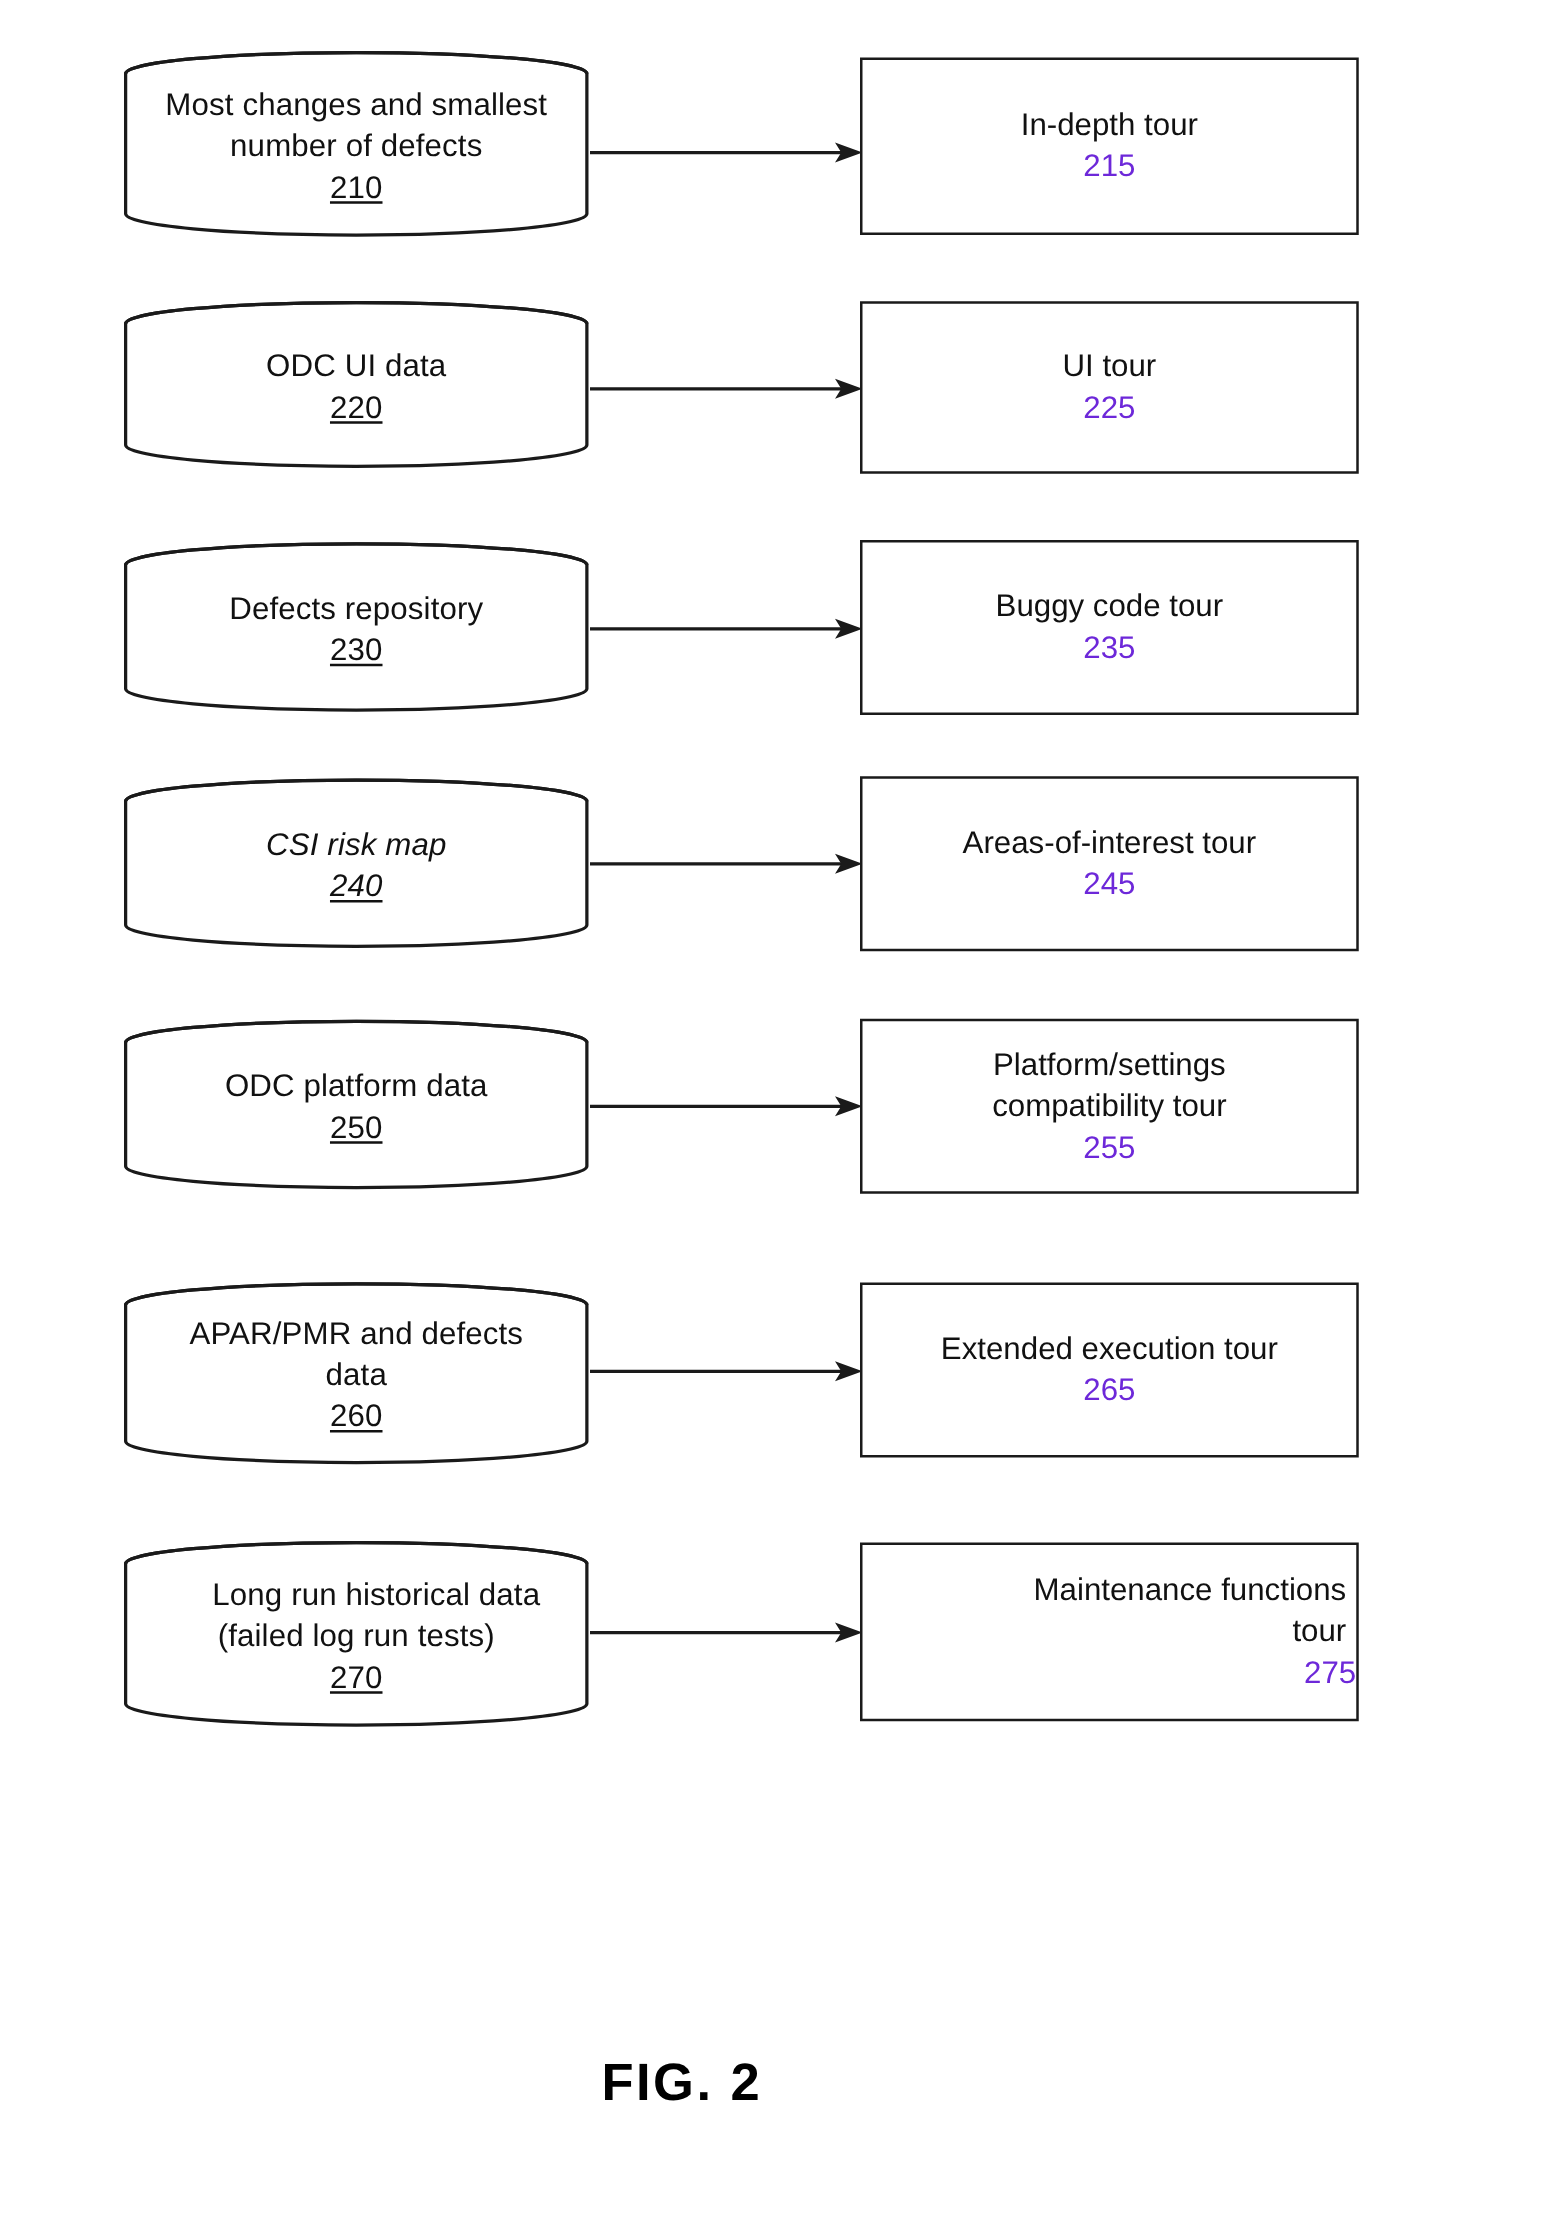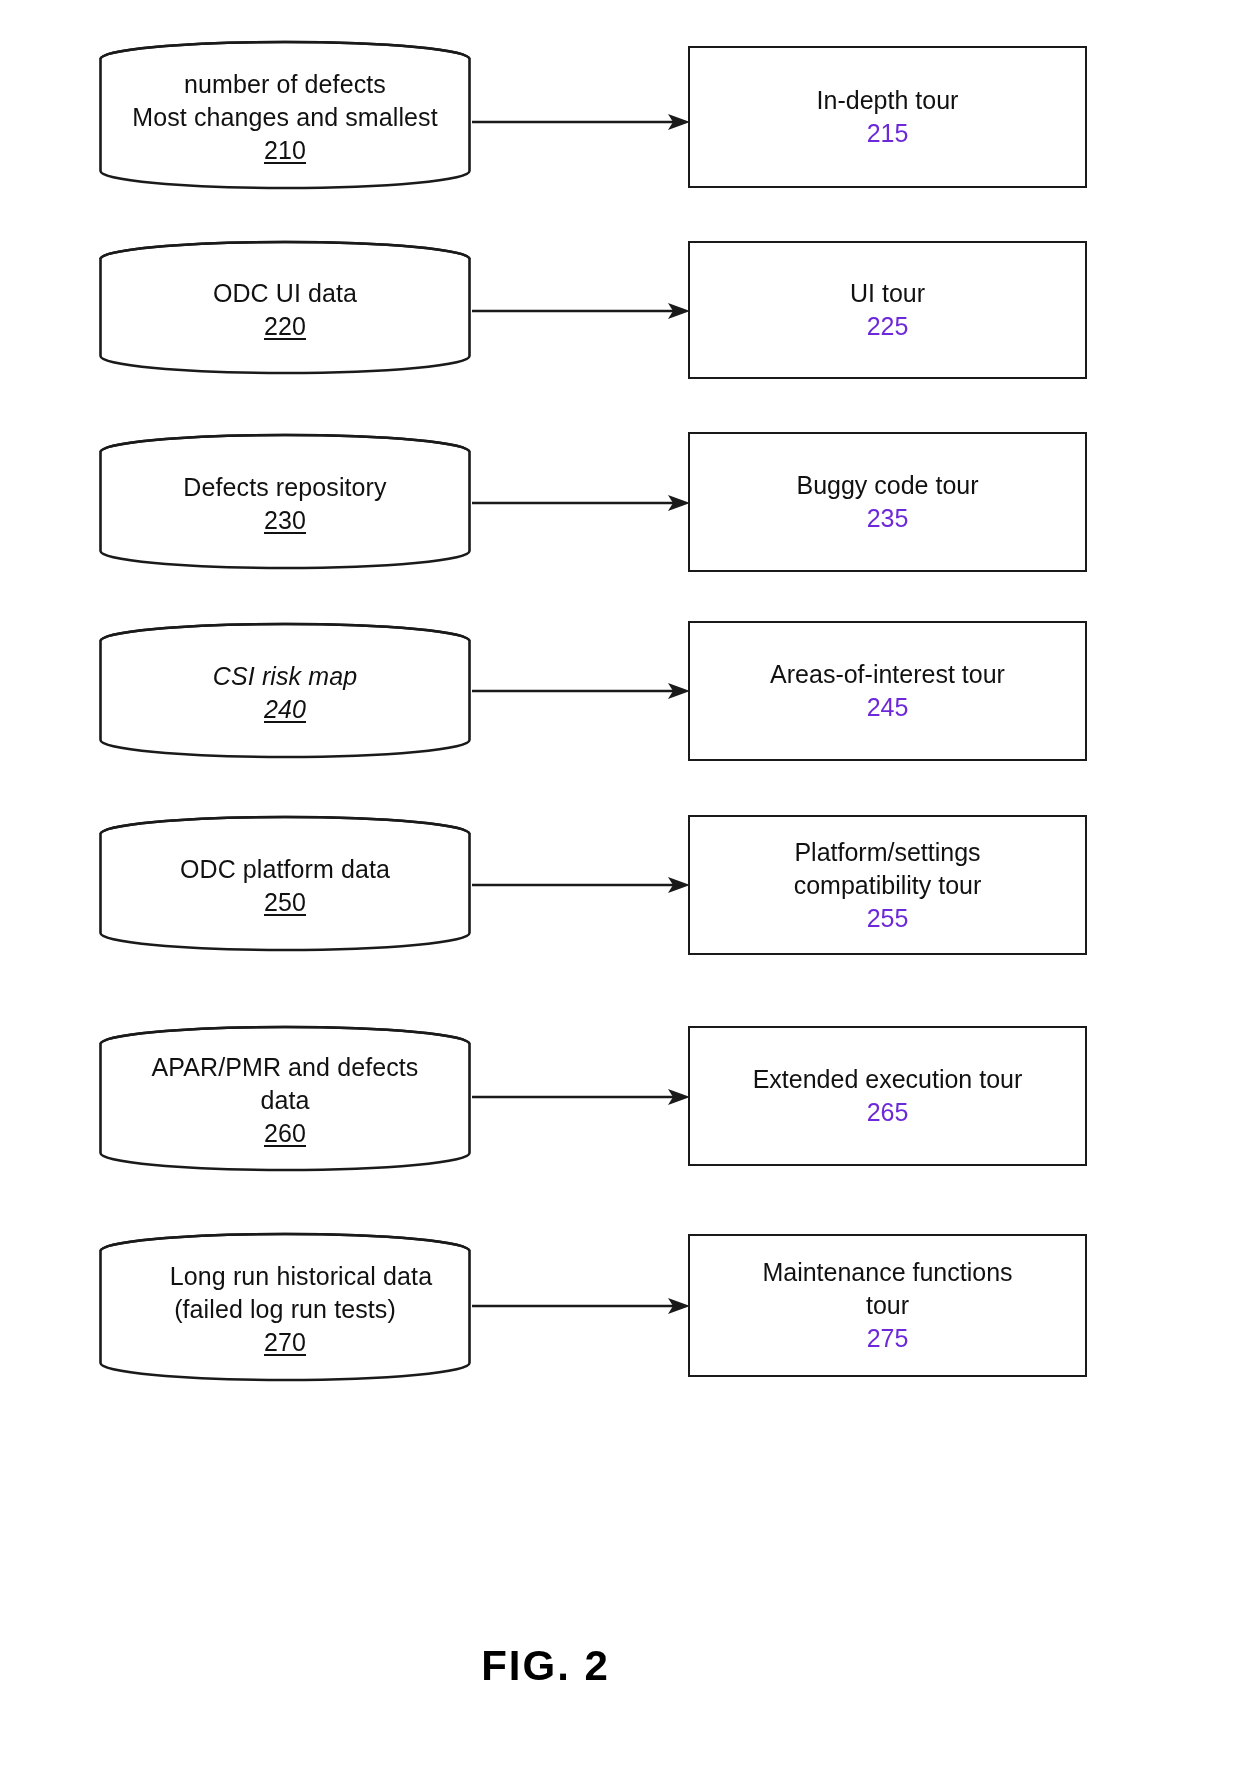--- a/index.html
+++ b/index.html
@@ -116,22 +116,22 @@
 <div id="figure">
 
   <div id="rows-host">
       <div class="row">
         <div class="cylinder" style="top: 40px; height: 150px;">
           <svg class="cyl-svg" viewBox="0 0 372 150" preserveAspectRatio="none">
             <path d="M 1.5 19 L 1.5 131 A 184.5 17 0 0 0 370.5 131 L 370.5 19 A 184.5 17 0 0 0 1.5 19 Z" fill="#ffffff" stroke="#1a1a1a" stroke-width="2.6"></path>
             <path d="M 1.5 19 A 184.5 17 0 0 1 370.5 19" fill="none" stroke="#1a1a1a" stroke-width="2.6"></path>
           </svg>
           <div class="cyl-label" style="top: 28px;">
+            <span style="display: block;">Most changes and smallest</span>
             <span style="display: block;">number of defects</span>
-            <span style="display: block;">Most changes and smallest</span>
             <span class="cyl-ref">210</span>
           </div>
         </div>
         <div class="arrow" style="top: 111px;">
           <svg viewBox="0 0 222 22" width="222" height="22">
             <line x1="2" y1="11" x2="206" y2="11" stroke="#1a1a1a" stroke-width="2.6"></line>
             <polygon points="220,11 198,3 203,11 198,19" fill="#1a1a1a"></polygon>
           </svg>
         </div>
         <div class="rectbox" style="top: 46px; height: 142px;">
@@ -262,21 +262,21 @@
             <span style="display: block;">(failed log run tests)</span>
             <span class="cyl-ref">270</span>
           </div>
         </div>
         <div class="arrow" style="top: 1295px;">
           <svg viewBox="0 0 222 22" width="222" height="22">
             <line x1="2" y1="11" x2="206" y2="11" stroke="#1a1a1a" stroke-width="2.6"></line>
             <polygon points="220,11 198,3 203,11 198,19" fill="#1a1a1a"></polygon>
           </svg>
         </div>
-        <div class="rectbox" style="top: 1234px; height: 143px;">
+        <div class="rectbox" style="top: 1234px; height: 143px; align-items: flex-end;">
           <div class="rect-label">Maintenance functions</div>
           <div class="rect-label">tour</div>
           <div class="rect-ref">275</div>
         </div>
       </div>
     </div>
 
   <div id="fig-caption">FIG. 2</div>
 </div>
 

